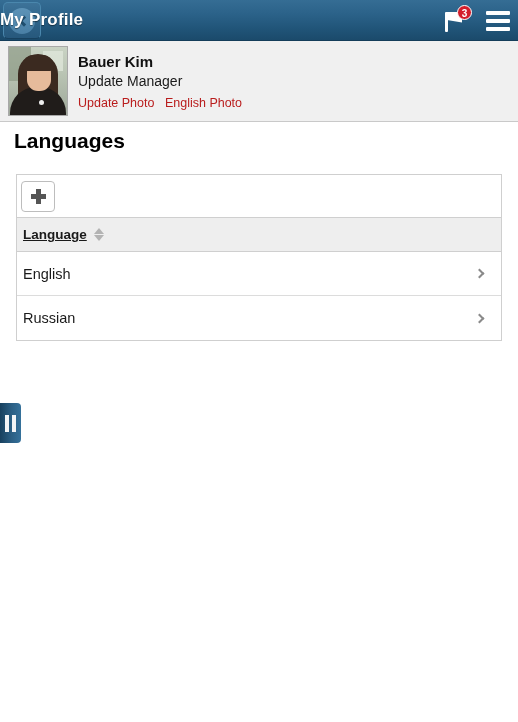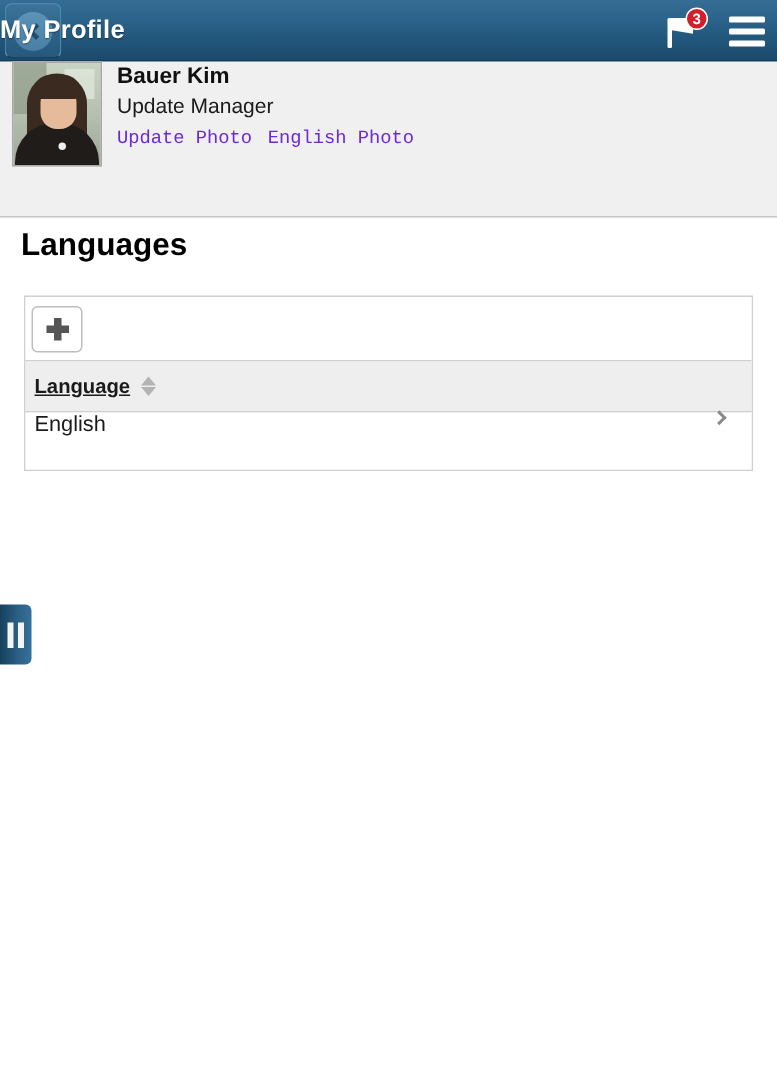--- a/index.html
+++ b/index.html
@@ -108,24 +108,25 @@
     line-height: 15px;
     text-align: center;
     border: 1px solid #ffffff;
   }
 
   .hamburger { width: 24px; display: flex; flex-direction: column; gap: 4px; }
   .hamburger span { display: block; height: 4px; background: #ffffff; border-radius: 1px; }
 
   
   .profile {
-    height: 104px;
+    height: 81px;
     background: #f0f0f0;
     border-bottom: 1px solid #c9c9c9;
     display: flex;
+    align-items: center;
     padding: 0 8px;
   }
 
   .avatar {
     width: 60px;
     height: 70px;
     border: 1px solid #a8a8a8;
     background: #cdd6c8;
     position: relative;
     overflow: hidden;
@@ -156,25 +157,24 @@
     background: #3b2a20; border-radius: 16px 16px 6px 6px;
   }
   .av-pin { position: absolute; left: 30px; bottom: 10px; width: 5px; height: 5px; border-radius: 50%; background: #eeeeee; }
 
   .pinfo { margin-left: 10px; }
   .pname { font-size: 15px; font-weight: bold; color: #111111; line-height: 19px; }
   .ptitle { font-size: 14px; color: #1a1a1a; line-height: 20px; }
   .plinks { margin-top: 2px; }
   .plink {
     font-size: 12.5px;
-    color: #6d28d9;
+    color: #b91c1c;
     line-height: 16px;
     cursor: pointer;
     display: inline-block;
-    font-family: Liberation Mono, monospace;
   }
   .plink + .plink { margin-left: 6px; }
 
   
   .section-title {
     font-size: 21px;
     font-weight: bold;
     color: #000000;
     padding: 7px 0 0 14px;
   }
@@ -244,22 +244,23 @@
     position: absolute;
     left: 0;
     width: 0; height: 0;
     border-left: 5.5px solid transparent;
     border-right: 5.5px solid transparent;
   }
   .sort-icon::before { top: 0; border-bottom: 6px solid #b3b3b3; }
   .sort-icon::after  { bottom: 0; border-top: 6px solid #b3b3b3; }
 
   .grid-row {
-    height: 38px;
-    display: flex;
+    height: 44px;
+    display: flex;
+    align-items: center;
     justify-content: space-between;
     padding: 0 14px 0 6px;
     border-bottom: 1px solid #dcdcdc;
     background: #ffffff;
     cursor: pointer;
   }
   .grid-row:last-child { border-bottom: none; }
   .row-label { font-size: 14.5px; color: #1a1a1a; }
   .chev-right {
     width: 7px; height: 7px;
@@ -361,20 +362,24 @@
       <span class="grid-head-label">Language</span>
       <span class="sort-icon"></span>
     </div>
 
     <div class="grid-row">
       <span class="row-label">English</span>
       <span class="chev-right"></span>
     </div>
 
 
+    <div class="grid-row">
+      <span class="row-label">Russian</span>
+      <span class="chev-right"></span>
+    </div>
 
   </div>
 
   <div class="panel-tab">
     <span></span>
     <span></span>
   </div>
 
 </div>
 

